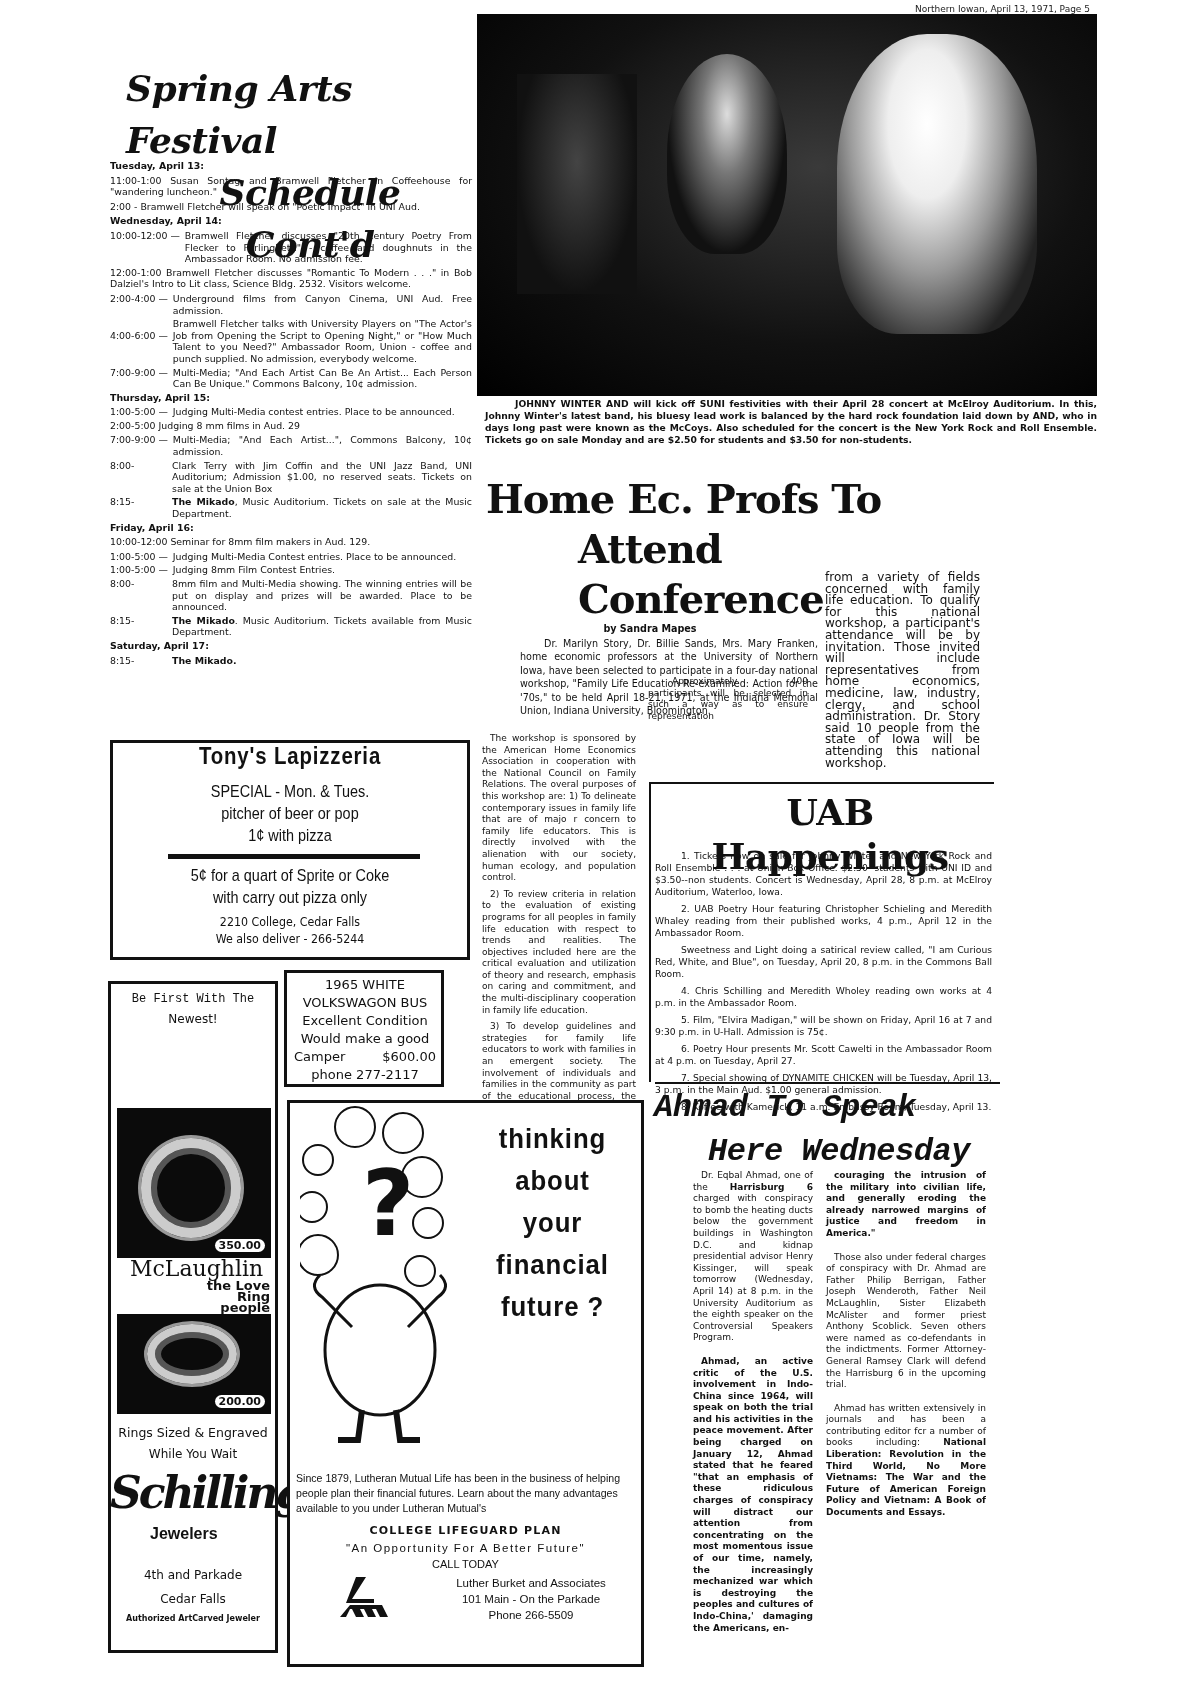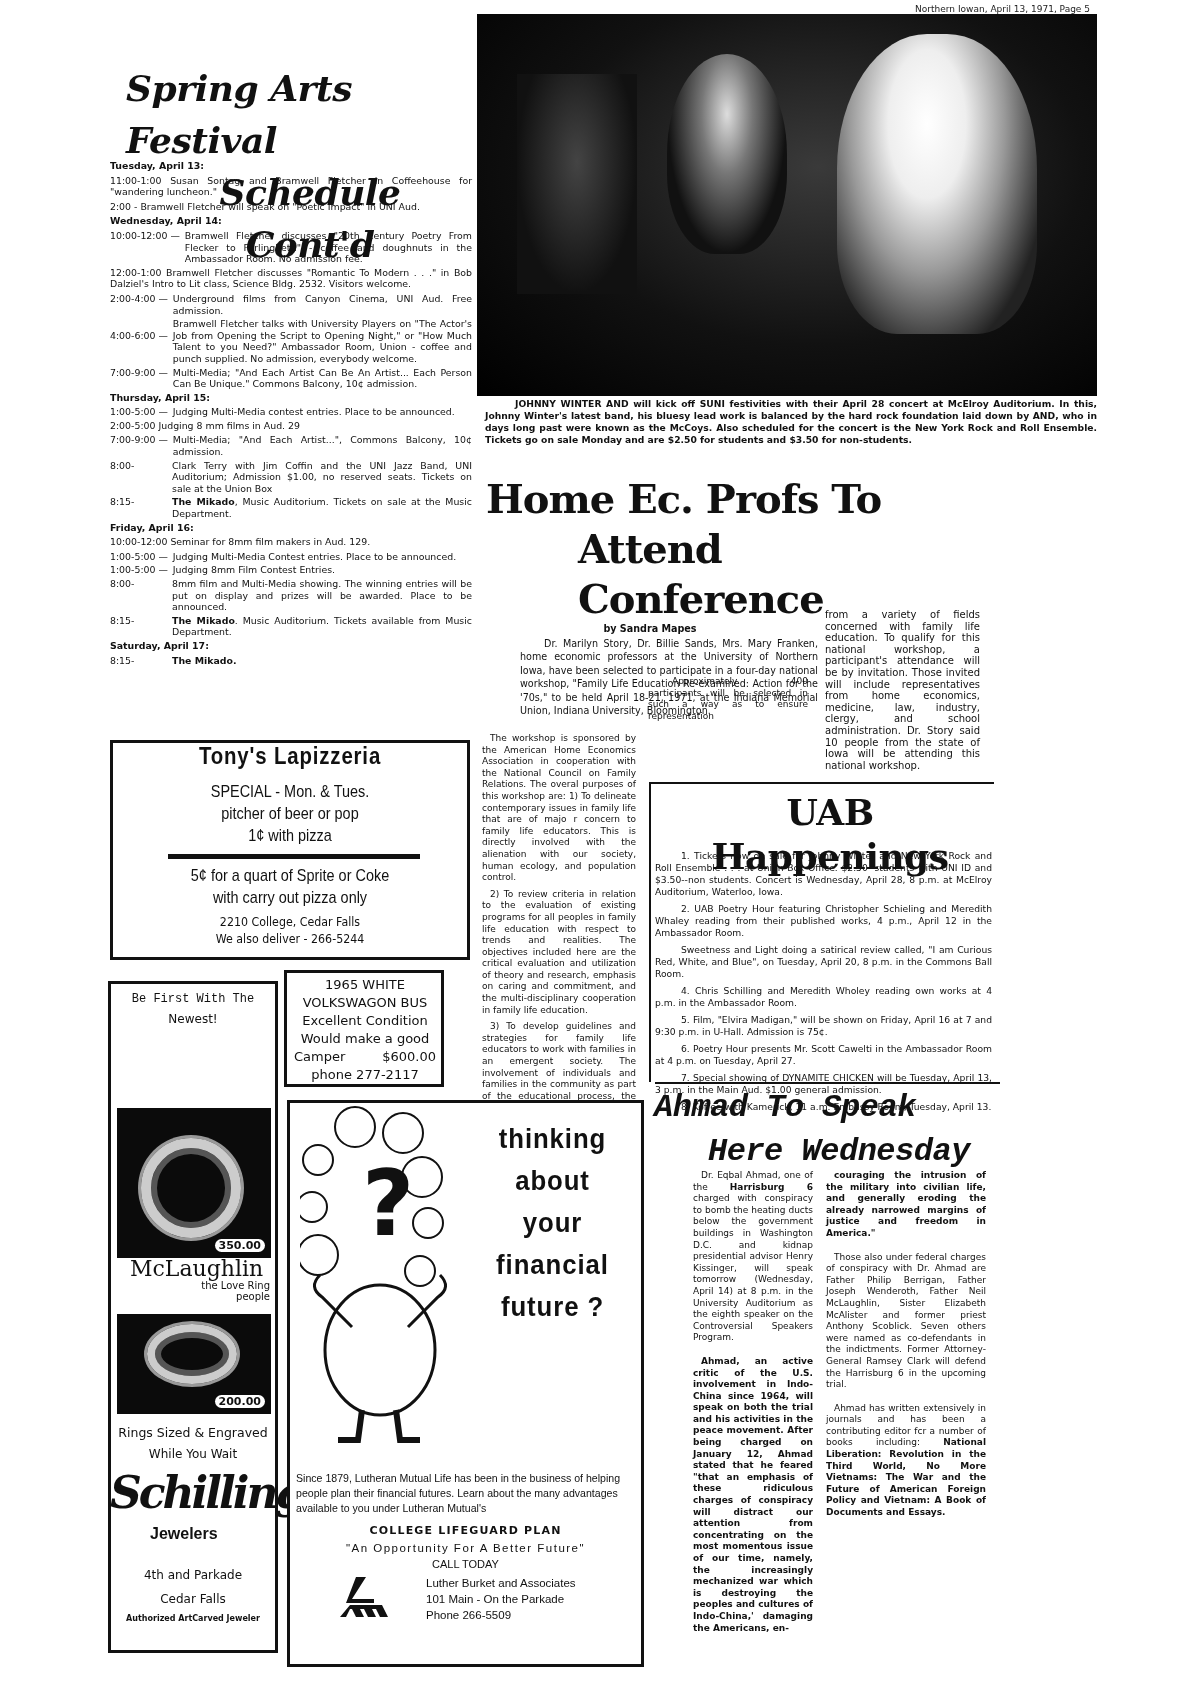--- a/index.html
+++ b/index.html
@@ -33,21 +33,21 @@
 
   
   .homeec-title { left: 480px; top: 474px; width: 500px; font-family: "DejaVu Serif", serif; font-weight: bold; font-size: 40px; line-height: 50px; letter-spacing: -1px; }
   .homeec-title .l1 { display: block; padding-left: 6px; }
   .homeec-title .l2 { display: block; padding-left: 98px; }
   .byline { left: 480px; top: 623px; width: 340px; text-align: center; font-size: 9.6px; font-weight: bold; }
   .lead { left: 520px; top: 637px; width: 298px; font-size: 9.6px; line-height: 13.4px; text-align: justify; text-indent: 24px; }
   .col-a { left: 482px; top: 733px; width: 154px; font-size: 9px; line-height: 11.6px; text-align: justify; }
   .col-a p { text-indent: 8px; margin-bottom: 5px; }
   .col-b { left: 648px; top: 733px; width: 160px; font-size: 9px; line-height: 11.6px; text-align: justify; text-indent: 24px; }
-  .col-c { left: 825px; top: 623px; width: 155px; font-size: 10px; line-height: 11.6px; text-align: justify; margin-top: 37px; }
+  .col-c { left: 825px; top: 623px; width: 155px; font-size: 12px; line-height: 11.6px; text-align: justify; }
 
   
   .uab { left: 649px; top: 782px; width: 345px; height: 300px; border: 2px solid #111; border-right: none; border-bottom: none; }
   .uab-title { left: 670px; top: 790px; width: 320px; font-family: "DejaVu Serif", serif; font-weight: bold; font-size: 36px; line-height: 44px; letter-spacing: -0.5px; text-align: center; }
   .uab-body { left: 655px; top: 850px; width: 337px; font-size: 9.2px; line-height: 12px; text-align: justify; }
   .uab-body p { text-indent: 26px; margin-bottom: 5px; }
 
   
   .ahmad-rule { left: 655px; top: 1082px; width: 345px; border-top: 2px solid #111; }
   .ahmad-title { left: 650px; top: 1086px; width: 350px; font-family: Liberation Mono, monospace; font-style: italic; font-weight: bold; font-size: 32px; line-height: 44px; letter-spacing: -0.5px; }
@@ -64,36 +64,36 @@
   .tony-title { left: 110px; top: 742px; width: 360px; text-align: center; font-family: "Liberation Sans", sans-serif; font-weight: bold; font-size: 24px; letter-spacing: 1px; transform: scaleX(0.85); }
   .tony-l { left: 110px; width: 360px; text-align: center; font-family: "Liberation Sans", sans-serif; font-size: 17px; transform: scaleX(0.85); }
   .tony-rule { left: 168px; top: 854px; width: 252px; height: 5px; background: #111; }
 
   .jewel { left: 108px; top: 981px; width: 170px; height: 672px; }
   .jewel-t { left: 108px; width: 170px; text-align: center; font-size: 12px; }
   .ringimg { left: 117px; width: 154px; background: #0b0b0b; }
   .ringimg .ring { position: absolute; left: 24px; top: 30px; width: 100px; height: 100px; border: 10px solid #ccc; border-radius: 50%; box-shadow: inset 0 0 0 6px #555, 0 0 0 3px #999; }
   .price { position: absolute; right: 6px; bottom: 6px; background: #fff; color: #111; border-radius: 10px; font-size: 11px; padding: 0 4px; font-weight: bold; }
   .artcarved { left: 130px; top: 1258px; width: 140px; font-family: "DejaVu Serif", serif; font-size: 22px; line-height: 22px; }
-  .artcarved-sub { left: 170px; top: 1280px; width: 100px; text-align: right; font-size: 10px; line-height: 11px; }
+  .artcarved-sub { left: 170px; top: 1280px; width: 100px; text-align: right; font-size: 13px; line-height: 11px; font-weight: bold; }
   .schilling { left: 110px; top: 1515px; width: 166px; text-align: center; font-family: "DejaVu Serif", serif; font-weight: bold; font-style: italic; font-size: 44px; letter-spacing: -3px; line-height: 50px; }
   .jewelers { left: 150px; top: 1558px; width: 100px; font-family: "Liberation Sans", sans-serif; font-weight: bold; font-size: 16px; }
 
   .vw { left: 284px; top: 970px; width: 160px; height: 117px; }
   .vw-body { left: 290px; top: 976px; width: 150px; text-align: center; font-size: 13px; line-height: 18px; }
   .vw-body .row { display: flex; justify-content: space-between; padding: 0 4px; }
 
   .lmlife { left: 287px; top: 1100px; width: 357px; height: 567px; }
   .cartoon { left: 300px; top: 1105px; width: 170px; height: 340px; }
   .think { left: 470px; top: 1118px; width: 165px; text-align: center; font-family: "Liberation Sans", sans-serif; font-weight: bold; font-size: 28px; line-height: 42px; letter-spacing: 1px; transform: scaleX(0.92); }
   .lm-text { left: 296px; top: 1471px; width: 345px; font-family: "Liberation Sans", sans-serif; font-size: 11.5px; line-height: 15px; transform: scaleX(0.92); transform-origin: left; width: 375px; }
   .lm-plan { left: 287px; top: 1524px; width: 357px; text-align: center; font-weight: bold; font-size: 11px; letter-spacing: 1.2px; }
   .lm-slogan { left: 287px; top: 1542px; width: 357px; text-align: center; font-size: 11.5px; letter-spacing: 1.5px; font-family: "Liberation Sans", sans-serif; }
   .lm-call { left: 287px; top: 1558px; width: 357px; text-align: center; font-size: 11px; font-family: "Liberation Sans", sans-serif; }
-  .lm-addr { left: 426px; top: 1575px; width: 210px; font-family: "Liberation Sans", sans-serif; font-size: 11.5px; line-height: 16px; }
+  .lm-addr { left: 426px; top: 1575px; width: 210px; font-family: "Liberation Sans", sans-serif; font-size: 11.5px; line-height: 16px; text-align: center; }
   .lm-logo { left: 336px; top: 1575px; width: 56px; height: 44px; }
 </style>
 </head>
 <body>
 
 <div class="abs folio">Northern Iowan, April 13, 1971, Page 5</div>
 
 <div class="abs fest-title">
   <span class="l1">Spring Arts Festival</span>
   <span class="l2">Schedule Cont'd</span>

